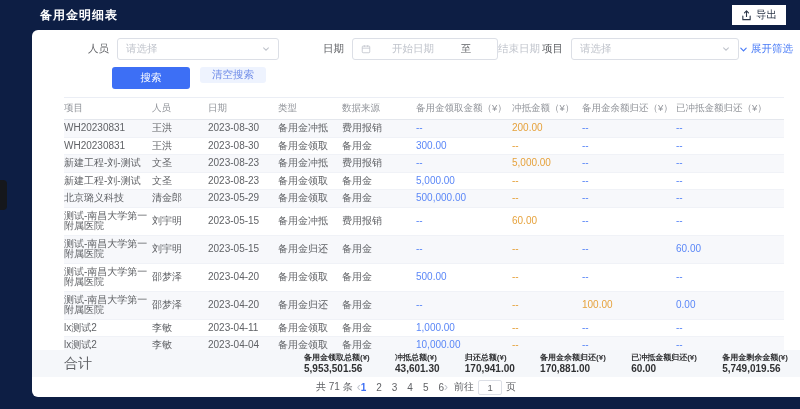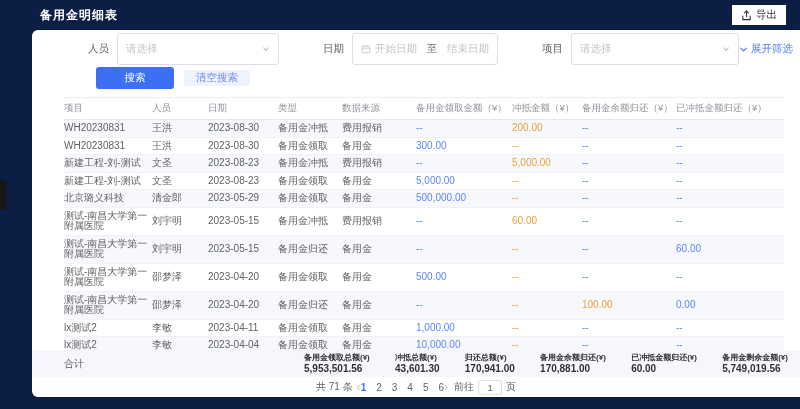--- a/index.html
+++ b/index.html
@@ -10,44 +10,44 @@
   .page-title{color:#ffffff;font-size:12px;font-weight:bold;margin-left:40px;letter-spacing:1px}
   .export-btn{margin-left:auto;margin-right:14px;background:#ffffff;border:none;border-radius:0;height:20px;padding:0 9px;font-size:10.5px;color:#2b3648;display:inline-flex;align-items:center;gap:4px;cursor:pointer}
 
   .drawer-handle{position:absolute;left:0;top:180px;width:7px;height:30px;background:#15171c;border-radius:0 4px 4px 0;cursor:pointer}
 
   .card{position:absolute;left:32px;top:30px;right:0;bottom:12px;background:#fff;border-radius:6px 0 0 6px;display:flex;flex-direction:column;overflow:hidden}
 
   .filter-row{display:flex;align-items:center;margin:8px 18px 0 56px;height:22px;flex:0 0 auto}
   .filter-item{display:flex;align-items:center}
   .f-label{font-size:10.5px;color:#606266;margin-right:8px;white-space:nowrap}
-  .fbox{height:32px;border:1px solid #dcdfe6;border-radius:3px;display:flex;align-items:center;padding:0 8px;font-size:10.5px;background:#fff;cursor:pointer;gap:4px}
+  .fbox{height:22px;border:1px solid #dcdfe6;border-radius:3px;display:flex;align-items:center;padding:0 8px;font-size:10.5px;background:#fff;cursor:pointer;gap:21px}
   .ph{color:#c0c4cc;white-space:nowrap}
   .sep{color:#606266;font-size:10px;margin:0 6px}
   .fi-date{margin-left:44px}
   .fi-project{margin-left:44px}
   .w-person{width:162px;justify-content:space-between}
   .w-date{width:146px}
   .w-project{width:168px;justify-content:space-between}
   .expand-link{margin-left:auto;color:#4a7cf7;font-size:10.5px;display:inline-flex;align-items:center;gap:3px;cursor:pointer;white-space:nowrap}
 
-  .action-row{display:flex;align-items:center;gap:10px;margin:7px 0 0 64px;flex:0 0 auto}
+  .action-row{display:flex;gap:10px;margin:7px 0 0 80px;flex:0 0 auto}
   .btn-primary{width:78px;height:22px;background:#3d6ff5;color:#fff;border:none;border-radius:3px;font-size:10.5px;cursor:pointer}
   .btn-plain{height:16px;background:#eef3fe;color:#6f8ce8;border:none;border-radius:3px;font-size:10.5px;padding:0 12px;cursor:pointer}
 
   .table-wrap{flex:1 1 auto;overflow:hidden;margin:8px 16px 0 32px}
   table{width:100%;border-collapse:collapse;table-layout:fixed;border-top:1px solid #ebeef5}
   th{font-size:9.5px;color:#909399;font-weight:normal;text-align:left;padding:4px 4px 4px 0;border-bottom:1px solid #e4e7ed;white-space:nowrap;overflow:hidden}
   td{font-size:10px;color:#606266;padding:3px 4px 3px 0;border-bottom:1px solid #f0f2f7;line-height:10.5px;overflow:hidden;vertical-align:middle}
   tbody tr:nth-child(odd){background:#f7f8fb}
   .amt-blue{color:#5b87f7}
   .amt-orange{color:#e6a23c}
 
   .summary-row{flex:0 0 27px;background:#f5f7fa;display:flex;align-items:center;padding:0 12px 0 32px}
-  .sum-total-label{font-size:10px;color:#606266;flex:0 0 240px}
+  .sum-total-label{font-size:14px;color:#606266;flex:0 0 240px}
   .sum-items{flex:1;display:flex;justify-content:space-between}
   .sum-item{display:flex;flex-direction:column;justify-content:center}
   .sum-label{font-size:8px;color:#303133;font-weight:bold;line-height:10px;white-space:nowrap}
   .sum-value{font-size:10px;color:#303133;font-weight:bold;line-height:11px;white-space:nowrap}
 
   .pagination{flex:0 0 20px;display:flex;align-items:center;justify-content:center;font-size:10px;color:#606266}
   .pg-total{margin-right:4px}
   .pg-arrow{color:#c0c4cc;cursor:pointer;font-size:12px;line-height:10px}
   .pg-pages{display:inline-flex;gap:10px}
   .page-num{cursor:pointer;color:#606266}

